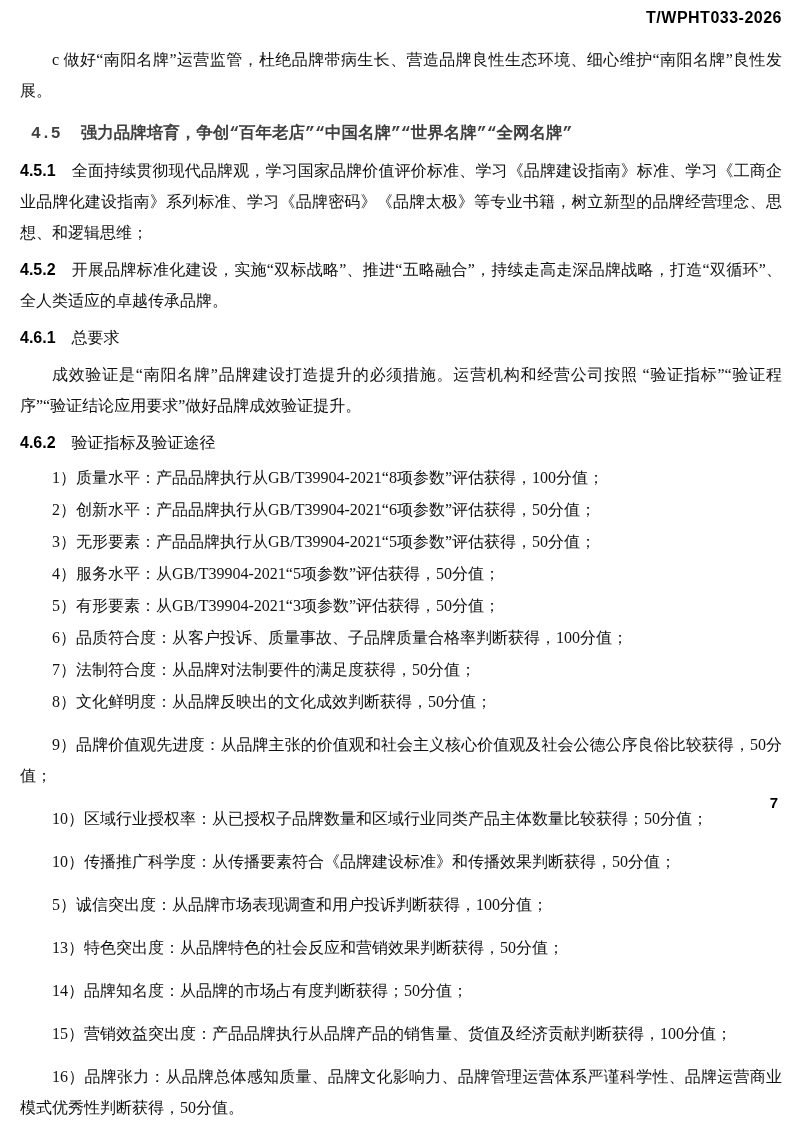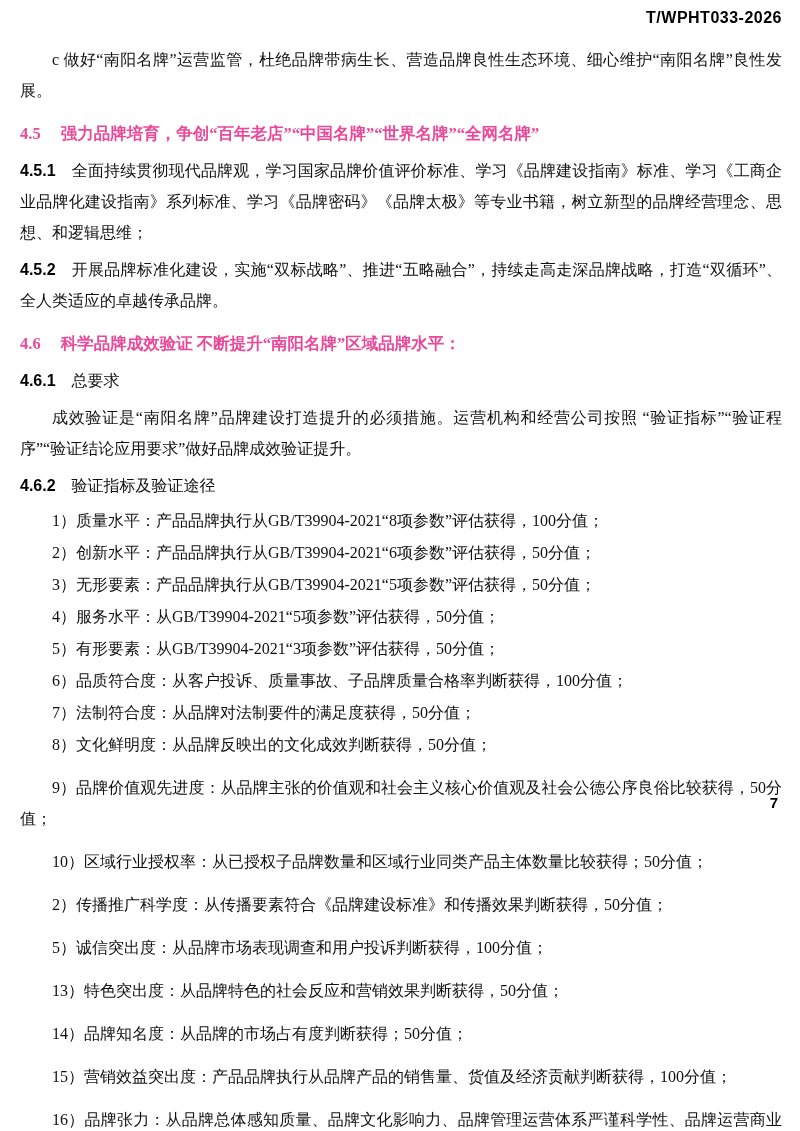--- a/index.html
+++ b/index.html
@@ -32,26 +32,27 @@
   p { margin: 0; }
   .body {
     font-size: 16px;
     line-height: 31px;
     text-align: justify;
     color: #111;
   }
   .indent { text-indent: 2em; }
   .blk { margin-top: 11px; }
   .h {
-    font-family: Liberation Serif, serif;
+    font-family: Liberation Mono, monospace;
     font-weight: bold;
     font-size: 16.5px;
     line-height: 30px;
-    color: #ec4899;
+    color: #404040;
     margin-top: 13px;
+    margin-left: 11px;
   }
   .h .hnum { margin-right: 20px; }
   .clause { margin-top: 6px; }
   .cnum {
     font-family: "Liberation Sans", "DejaVu Sans", sans-serif;
     font-weight: bold;
     font-size: 16px;
     color: #000;
     margin-right: 16px;
   }
@@ -82,23 +83,20 @@
   </p>
 
   <p class="body clause">
     <span class="cnum">4.5.1</span><span>全面持续贯彻现代品牌观，学习国家品牌价值评价标准、学习《品牌建设指南》标准、学习《工商企业品牌化建设指南》系列标准、学习《品牌密码》《品牌太极》等专业书籍，树立新型的品牌经营理念、思想、和逻辑思维；</span>
   </p>
 
   <p class="body clause">
     <span class="cnum">4.5.2</span><span>开展品牌标准化建设，实施“双标战略”、推进“五略融合”，持续走高走深品牌战略，打造“双循环”、全人类适应的卓越传承品牌。</span>
   </p>
 
-  <p class="h">
-    <span class="hnum">4.6</span><span>科学品牌成效验证 不断提升“南阳名牌”区域品牌水平：</span>
-  </p>
 
   <p class="body clause">
     <span class="cnum">4.6.1</span><span>总要求</span>
   </p>
 
   <p class="body indent clause">成效验证是“南阳名牌”品牌建设打造提升的必须措施。运营机构和经营公司按照 “验证指标”“验证程序”“验证结论应用要求”做好品牌成效验证提升。</p>
 
   <p class="body clause">
     <span class="cnum">4.6.2</span><span>验证指标及验证途径</span>
   </p>
@@ -107,21 +105,21 @@
     <p class="body indent li">1）质量水平：产品品牌执行从GB/T39904-2021“8项参数”评估获得，100分值；</p>
     <p class="body indent li">2）创新水平：产品品牌执行从GB/T39904-2021“6项参数”评估获得，50分值；</p>
     <p class="body indent li">3）无形要素：产品品牌执行从GB/T39904-2021“5项参数”评估获得，50分值；</p>
     <p class="body indent li">4）服务水平：从GB/T39904-2021“5项参数”评估获得，50分值；</p>
     <p class="body indent li">5）有形要素：从GB/T39904-2021“3项参数”评估获得，50分值；</p>
     <p class="body indent li">6）品质符合度：从客户投诉、质量事故、子品牌质量合格率判断获得，100分值；</p>
     <p class="body indent li">7）法制符合度：从品牌对法制要件的满足度获得，50分值；</p>
     <p class="body indent li">8）文化鲜明度：从品牌反映出的文化成效判断获得，50分值；</p>
     <p class="body indent li tight">9）品牌价值观先进度：从品牌主张的价值观和社会主义核心价值观及社会公德公序良俗比较获得，50分值；</p>
     <p class="body indent li tight">10）区域行业授权率：从已授权子品牌数量和区域行业同类产品主体数量比较获得；50分值；</p>
-    <p class="body indent li tight">2）传播推广科学度：从传播要素符合《品牌建设标准》和传播效果判断获得，50分值；</p>
+    <p class="body indent li tight">10）传播推广科学度：从传播要素符合《品牌建设标准》和传播效果判断获得，50分值；</p>
     <p class="body indent li tight">5）诚信突出度：从品牌市场表现调查和用户投诉判断获得，100分值；</p>
     <p class="body indent li tight">13）特色突出度：从品牌特色的社会反应和营销效果判断获得，50分值；</p>
     <p class="body indent li tight">14）品牌知名度：从品牌的市场占有度判断获得；50分值；</p>
     <p class="body indent li tight">15）营销效益突出度：产品品牌执行从品牌产品的销售量、货值及经济贡献判断获得，100分值；</p>
     <p class="body indent li tight">16）品牌张力：从品牌总体感知质量、品牌文化影响力、品牌管理运营体系严谨科学性、品牌运营商业模式优秀性判断获得，50分值。</p>
   </div>
 
   <div class="page-num">7</div>
 
 </div>

